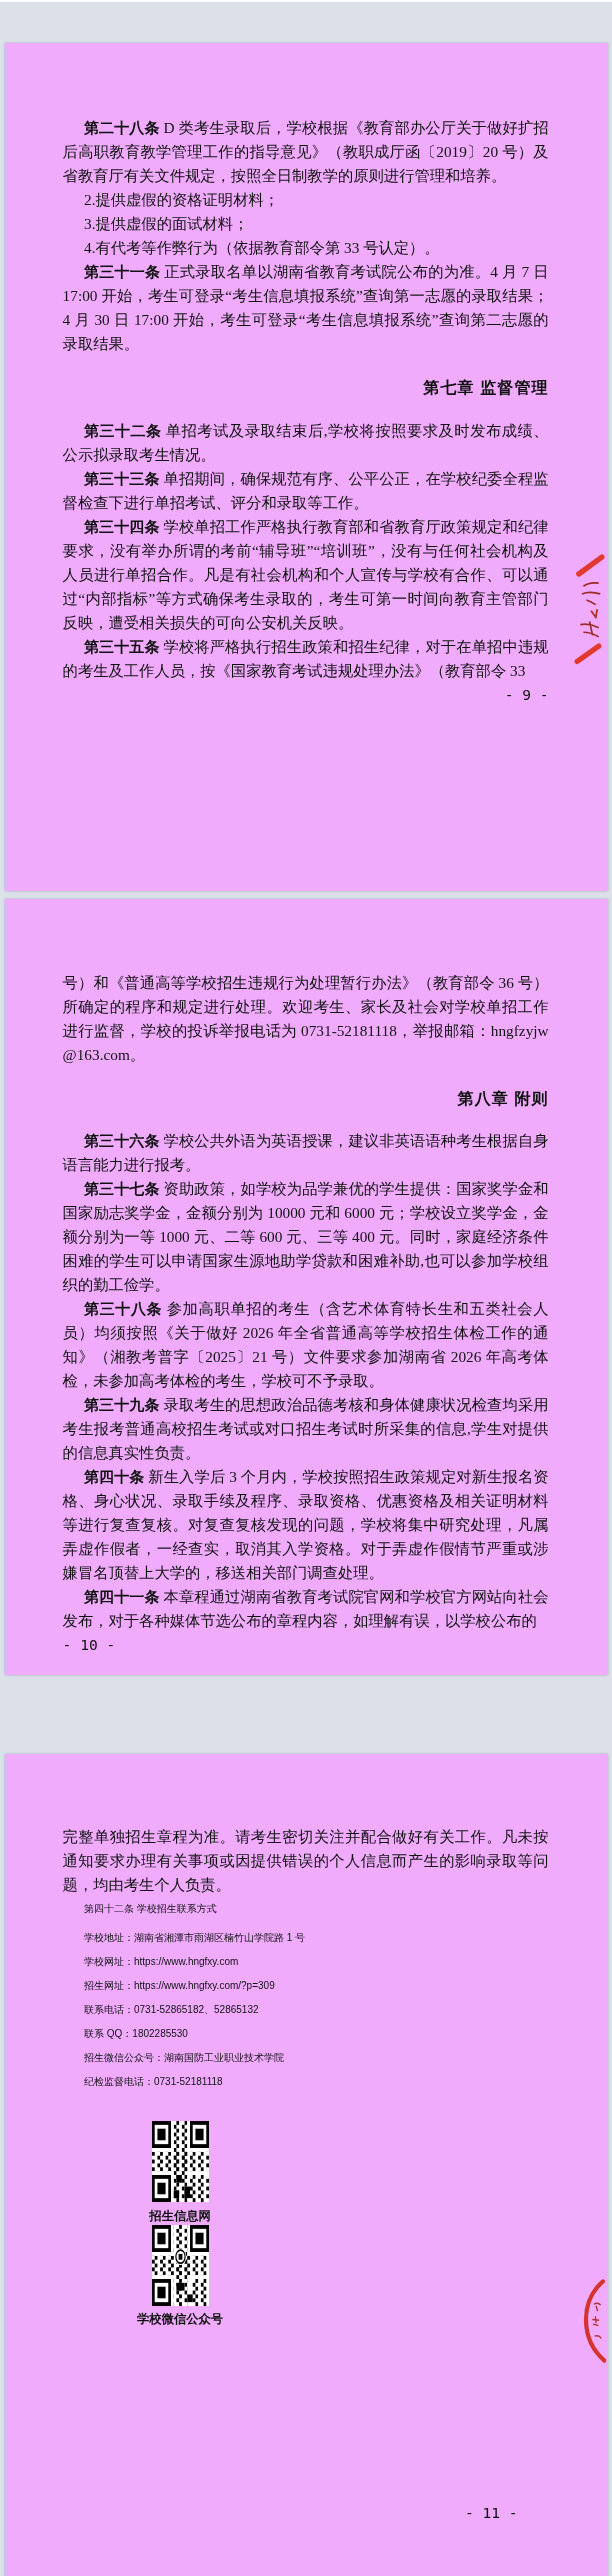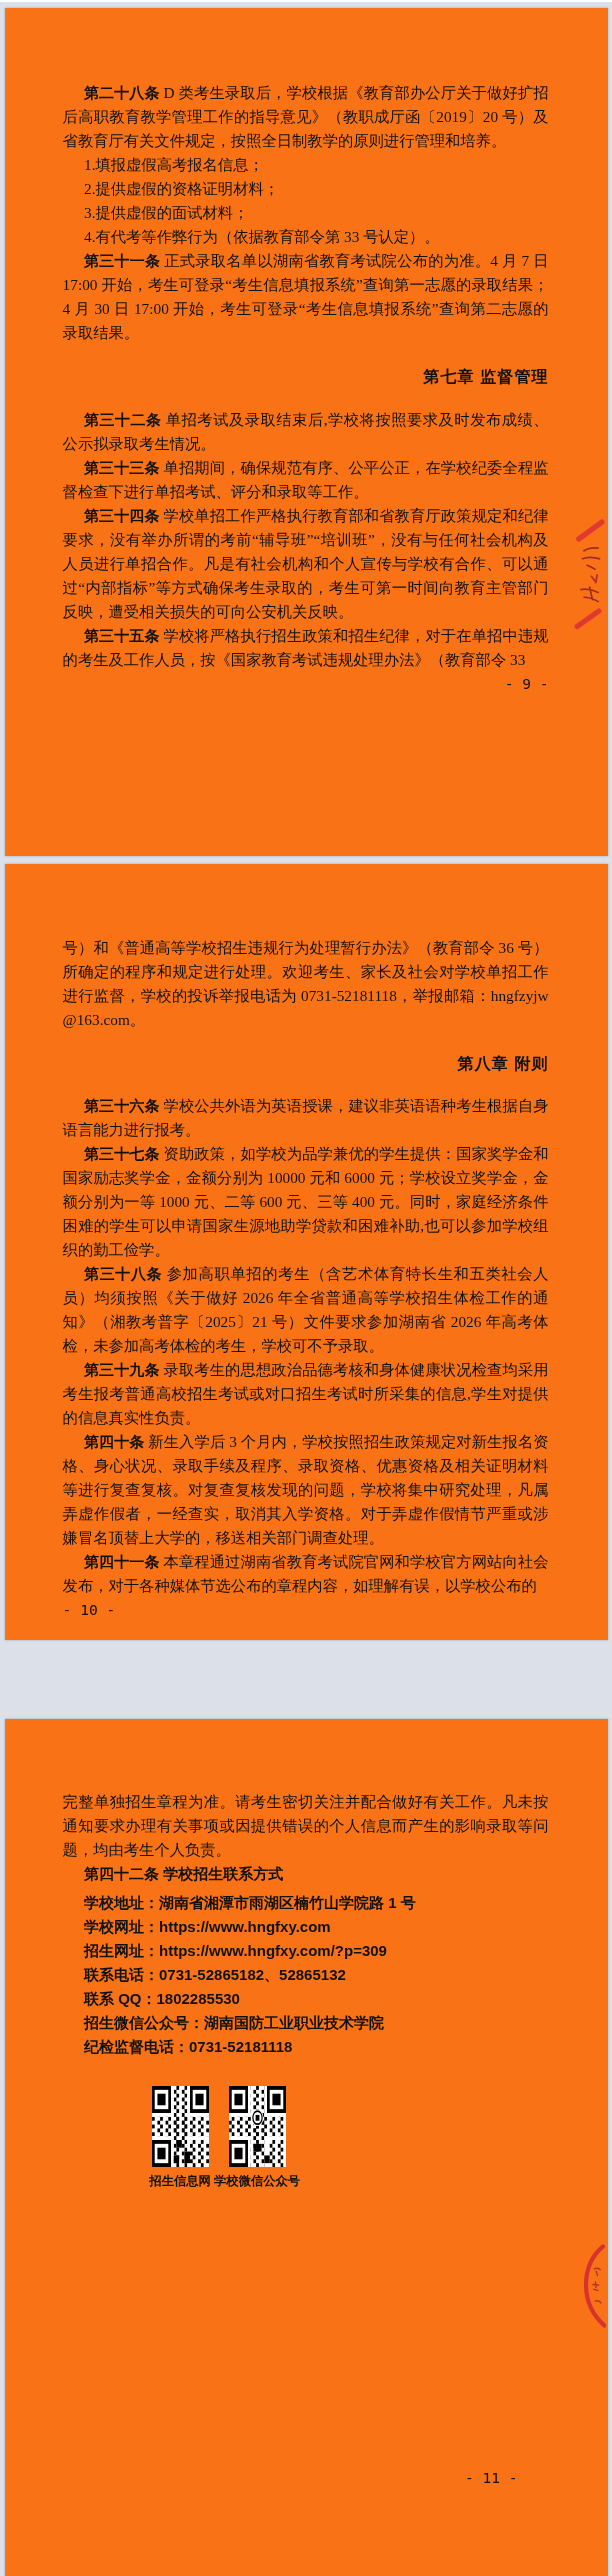--- a/index.html
+++ b/index.html
@@ -4,64 +4,64 @@
 <style>
   html,body{margin:0;padding:0;}
   body{
     width:613px;height:2576px;position:relative;overflow:hidden;
     background:#dce1e9;
     font-family:"Liberation Serif","DejaVu Serif",serif;
     color:#111;
   }
   .topstrip{position:absolute;top:0;left:0;right:0;height:2.3px;background:#fff;}
   .page{
-    position:absolute;left:4.6px;width:603px;background:#f97316;
+    position:absolute;left:4.6px;width:603px;background:#f0abfc;
     box-shadow:0 0 2.3px rgba(110,122,145,.55);
     overflow:hidden;
+    margin-top:35px;
   }
   .page-9{top:8.4px;height:848px;}
   .page-10{top:864px;height:776px;}
   .page-11{top:1719px;height:1024px;}
   .content{position:absolute;left:58px;width:486px;}
   p.body{
     margin:0;font-size:15.3px;line-height:24px;
     text-align:justify;text-align-last:left;
     word-break:break-all;
   }
   p.indent{text-indent:21.4px;}
   .artnum{font-weight:700;font-family:"Liberation Sans","DejaVu Sans",sans-serif;font-size:15px;}
   p.chapter{
     margin:20px 0 18.4px;font-size:16px;line-height:24px;
     text-align:right;font-weight:700;letter-spacing:1.1px;
     font-family:"Liberation Sans","DejaVu Sans",sans-serif;
   }
-  p.bold{font-weight:700;font-family:"Liberation Sans","DejaVu Sans",sans-serif;font-size:15px;}
+  p.bold{font-weight:400;font-family:"Liberation Sans","DejaVu Sans",sans-serif;font-size:10px;}
   .pagenum{margin:0;font-size:14.6px;line-height:24px;font-family:"DejaVu Sans Mono",monospace;}
   .align-right{text-align:right;}
   .p11foot{position:absolute;top:747px;right:90px;}
-  .qr-row{display:flex;margin:27.6px 0 0 79px;}
+  .qr-row{display:flex;margin:27.6px 0 0 79px;flex-direction:column;}
   .qr-item{width:77px;display:flex;flex-direction:column;align-items:center;}
   .qr-item svg{display:block;}
   .qr-caption{
     margin-top:5.4px;font-size:12.3px;font-weight:700;white-space:nowrap;
     font-family:"Liberation Sans","DejaVu Sans",sans-serif;
   }
   .seal{position:absolute;}
   .seal-p9{right:2.3px;top:508px;}
   .seal-p11{right:1.5px;top:524px;}
 </style>
 </head>
 <body>
 
 <div class="topstrip"></div>
 
 <div class="page page-9">
   <div class="content" style="top:73px">
     <p class="body indent"><b class="artnum">第二十八条</b><span> D 类考生录取后，学校根据《教育部办公厅关于做好扩招后高职教育教学管理工作的指导意见》（教职成厅函〔2019〕20 号）及省教育厅有关文件规定，按照全日制教学的原则进行管理和培养。</span></p>
-    <p class="body indent">1.填报虚假高考报名信息；</p>
     <p class="body indent">2.提供虚假的资格证明材料；</p>
     <p class="body indent">3.提供虚假的面试材料；</p>
     <p class="body indent">4.有代考等作弊行为（依据教育部令第 33 号认定）。</p>
     <p class="body indent"><b class="artnum">第三十一条</b><span> 正式录取名单以湖南省教育考试院公布的为准。4 月 7 日 17:00 开始，考生可登录“考生信息填报系统”查询第一志愿的录取结果；4 月 30 日 17:00 开始，考生可登录“考生信息填报系统”查询第二志愿的录取结果。</span></p>
     <p class="chapter">第七章 监督管理</p>
     <p class="body indent"><b class="artnum">第三十二条</b><span> 单招考试及录取结束后,学校将按照要求及时发布成绩、公示拟录取考生情况。</span></p>
     <p class="body indent"><b class="artnum">第三十三条</b><span> 单招期间，确保规范有序、公平公正，在学校纪委全程监督检查下进行单招考试、评分和录取等工作。</span></p>
     <p class="body indent"><b class="artnum">第三十四条</b><span> 学校单招工作严格执行教育部和省教育厅政策规定和纪律要求，没有举办所谓的考前“辅导班”“培训班”，没有与任何社会机构及人员进行单招合作。凡是有社会机构和个人宣传与学校有合作、可以通过“内部指标”等方式确保考生录取的，考生可第一时间向教育主管部门反映，遭受相关损失的可向公安机关反映。</span></p>
     <p class="body indent"><b class="artnum">第三十五条</b><span> 学校将严格执行招生政策和招生纪律，对于在单招中违规的考生及工作人员，按《国家教育考试违规处理办法》（教育部令 33</span></p>
     <p class="pagenum align-right">- 9 -</p>

